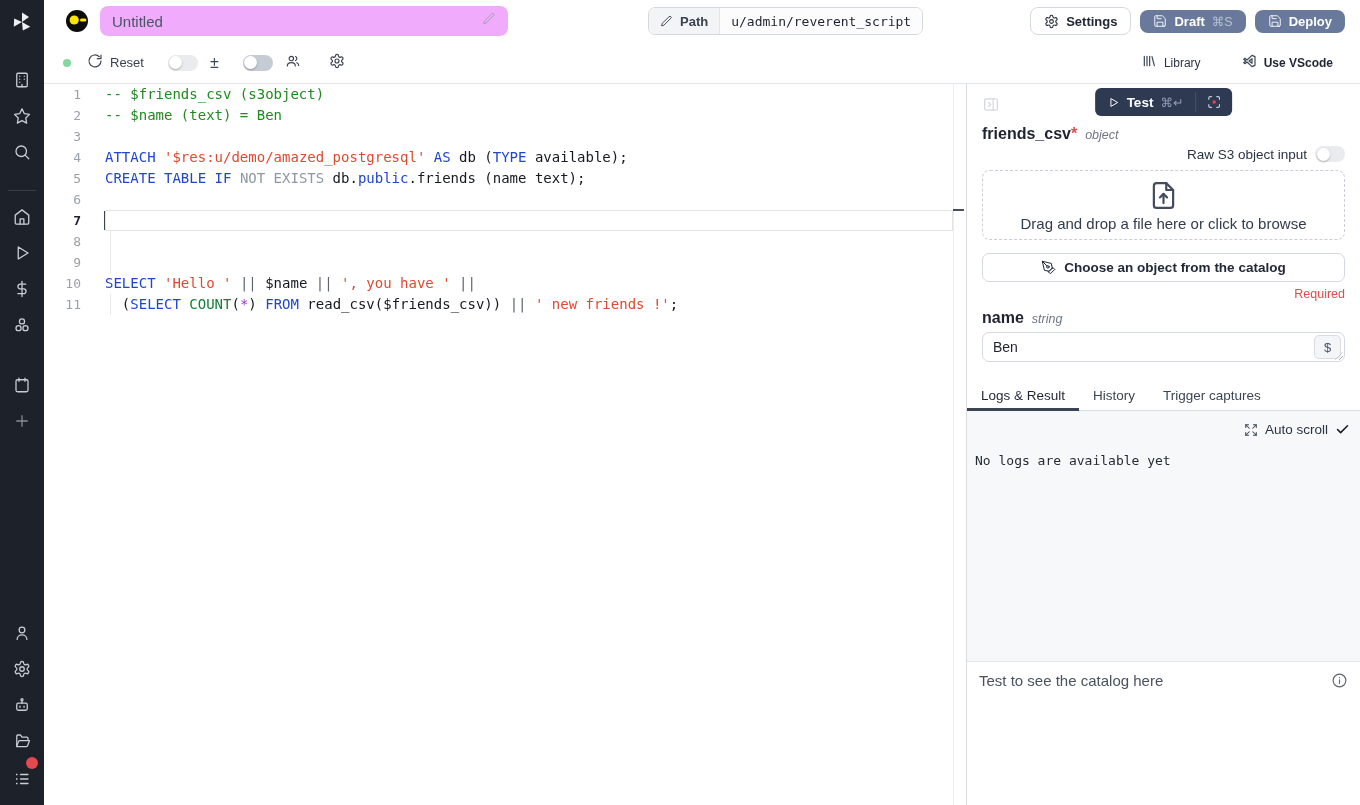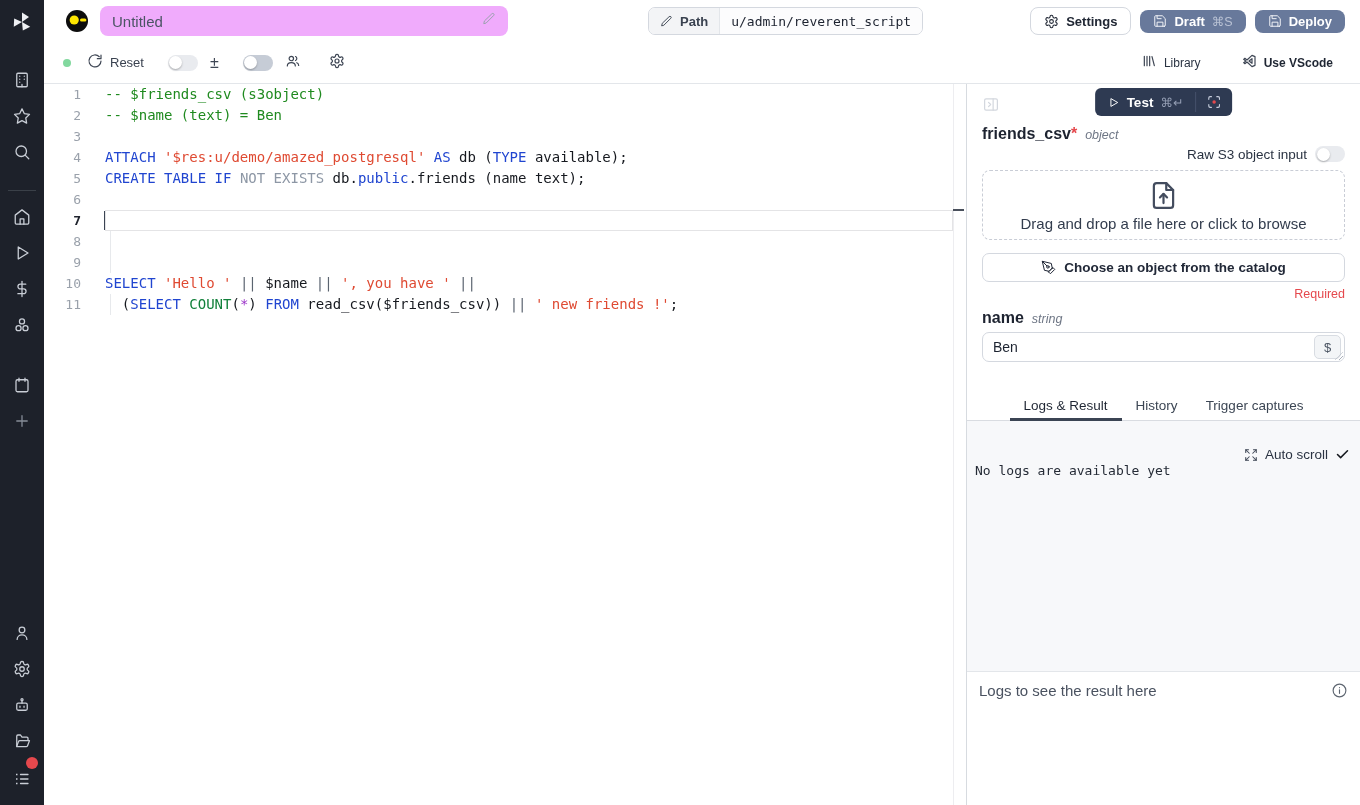--- a/index.html
+++ b/index.html
@@ -99,27 +99,27 @@
   .inputwrap { position:relative; margin-top:5px; height:30px; border:1px solid #d4d8df; border-radius:7px;
     display:flex; align-items:center; background:#fff; }
   .inputwrap input { flex:1; border:none; outline:none; background:transparent; padding:0 10px; font-size:14px; color:#1c2330;
     font-family:"Liberation Sans", sans-serif; }
   .dollarbtn { margin-right:3px; width:27px; height:24px; background:#f3f5f7; border:1px solid #d8dce2; border-radius:5px;
     font-size:13px; color:#4b5563; display:flex; align-items:center; justify-content:center; cursor:pointer; }
   .resizegrip { position:absolute; right:1px; bottom:1px; width:8px; height:8px;
     background:repeating-linear-gradient(135deg, transparent 0 2px, #a9b0bb 2px 3px);
     clip-path:polygon(100% 0, 100% 100%, 0 100%); cursor:nwse-resize; }
 
-  .rp-tabs { margin-top:36px; display:flex; border-bottom:1px solid #d9dce1;justify-content:center; }
+  .rp-tabs { margin-top:26px; display:flex; border-bottom:1px solid #d9dce1; }
   .tab { padding:0 14px 7px; font-size:13.5px; color:#3c4654; cursor:pointer; position:relative; }
   .tab.active { color:#1f2633; font-weight:500; }
   .tab.active::after { content:""; position:absolute; left:0; right:0; bottom:-1px; height:3px; background:#3b4453; }
 
   .rp-logs { height:250px; background:#f7f8fa; position:relative; }
-  .autoscroll { position:absolute; top:26px; right:10px; display:flex; align-items:center; gap:7px; font-size:13.5px; color:#2a3342; cursor:pointer; }
+  .autoscroll { position:absolute; top:11px; right:10px; display:flex; align-items:center; gap:7px; font-size:13.5px; color:#2a3342; cursor:pointer; }
   .autoscroll svg.exp { width:14px; height:14px; stroke:#3e4654; fill:none; stroke-width:1.8; stroke-linecap:round; stroke-linejoin:round; }
   .autoscroll svg.chk { width:15px; height:15px; stroke:#15181e; fill:none; stroke-width:2.4; stroke-linecap:round; stroke-linejoin:round; }
   .nologs { position:absolute; left:8px; top:42px; font-family:"DejaVu Sans Mono", monospace; font-size:13px; color:#252b36; }
 
   .rp-result { border-top:1px solid #e3e6ea; padding:10px 12px; display:flex; align-items:center; justify-content:space-between; }
   .resulttext { font-size:15px; color:#4a5260; }
   .rp-result svg { width:17px; height:17px; stroke:#5d6570; fill:none; stroke-width:1.6; stroke-linecap:round; stroke-linejoin:round; cursor:pointer; }
 </style>
 </head>
 <body>
@@ -433,21 +433,21 @@
               </svg>
             <span>Auto scroll</span>
             <svg class="chk" viewBox="0 0 24 24">
                 <polyline points="20 6 9 17 4 12"></polyline>
               </svg>
           </span>
           <span class="nologs">No logs are available yet</span>
         </div>
 
         <div class="rp-result">
-          <span class="resulttext">Logs to see the result here</span>
+          <span class="resulttext">Test to see the catalog here</span>
           <svg viewBox="0 0 24 24">
               <circle cx="12" cy="12" r="9"></circle>
               <path d="M12 11v5"></path>
               <path d="M12 8h.01"></path>
             </svg>
         </div>
       </div>
 
     </div>
   </div>

